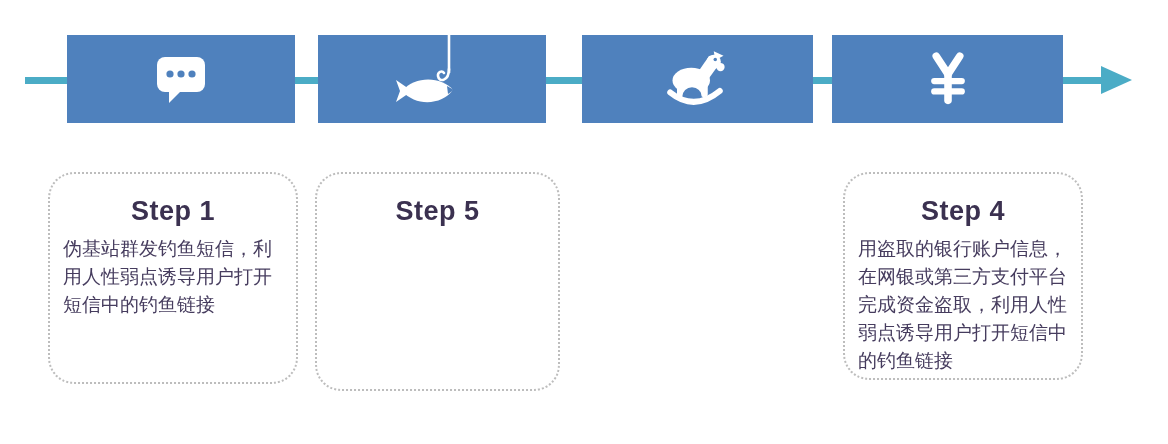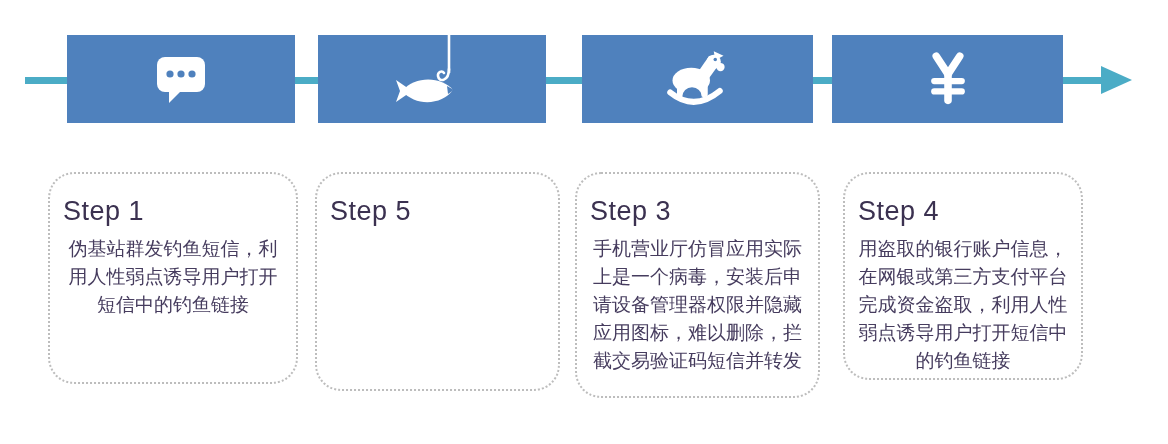--- a/index.html
+++ b/index.html
@@ -24,25 +24,25 @@
   
   .card{
     position:absolute;top:172px;border:2px dotted #BDBDBD;border-radius:26px;
     box-sizing:border-box;background:#ffffff;padding:16px 13px 0 13px;
   }
   .c1{left:48px;width:250px;height:212px;}
   .c2{left:315px;width:245px;height:219px;}
   .c3{left:575px;width:245px;height:226px;}
   .c4{left:843px;width:240px;height:208px;}
   .card-title{
-    text-align:left;font-size:27px;font-weight:normal;color:#3B3150;
+    text-align:center;font-size:27px;font-weight:bold;color:#3B3150;
     letter-spacing:0.5px;margin:6px 0 8px 0;
   }
   .card-desc{
-    font-size:19px;line-height:28px;color:#463C5E;text-align:center;
+    font-size:19px;line-height:28px;color:#463C5E;text-align:left;
   }
   .icon-svg{display:block;}
 </style>
 </head>
 <body>
 
 <div class="canvas">
 
   <div class="flow-line"></div>
   <div class="flow-arrowhead"></div>
@@ -106,23 +106,19 @@
 
   <div class="card c1">
     <div class="card-title">Step 1</div>
     <div class="card-desc">伪基站群发钓鱼短信，利用人性弱点诱导用户打开短信中的钓鱼链接</div>
   </div>
 
   <div class="card c2">
     <div class="card-title">Step 5</div>
   </div>
 
-  <div class="card c3">
-    <div class="card-title">Step 3</div>
-    <div class="card-desc">手机营业厅仿冒应用实际上是一个病毒，安装后申请设备管理器权限并隐藏应用图标，难以删除，拦截交易验证码短信并转发</div>
-  </div>
 
   <div class="card c4">
     <div class="card-title">Step 4</div>
     <div class="card-desc">用盗取的银行账户信息，在网银或第三方支付平台完成资金盗取，利用人性弱点诱导用户打开短信中的钓鱼链接</div>
   </div>
 
 </div>
 
 </body></html>

